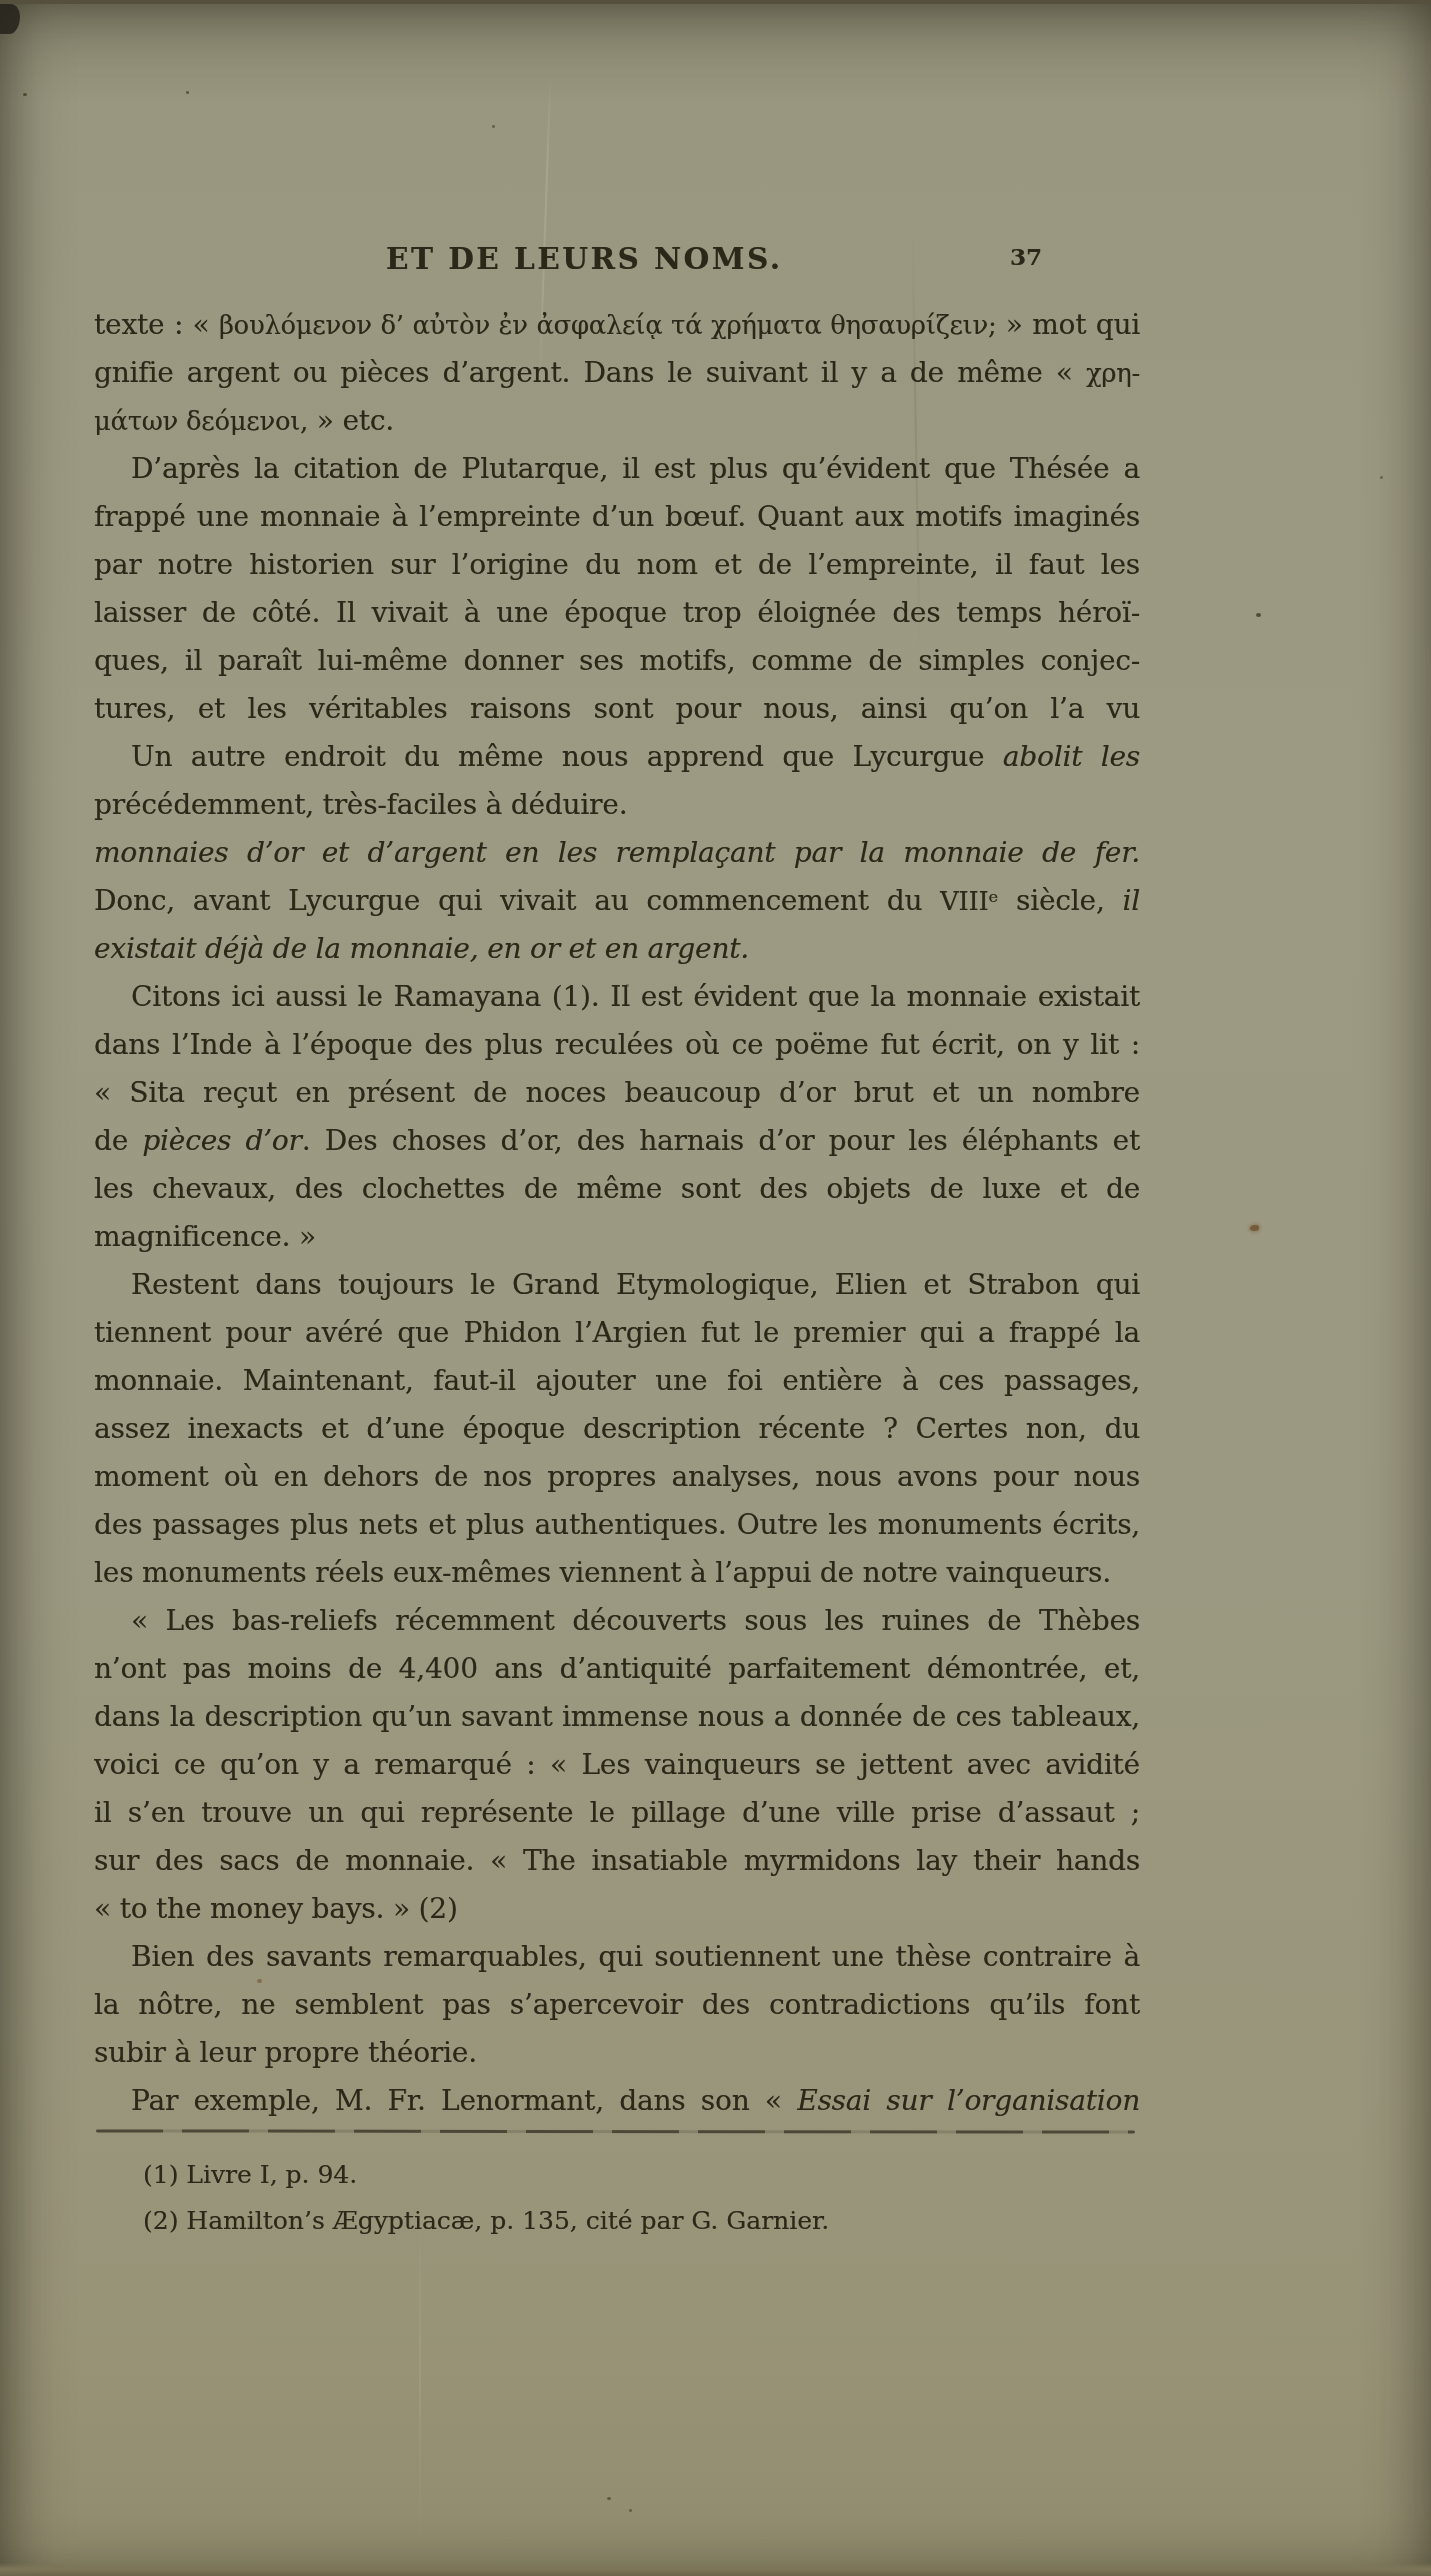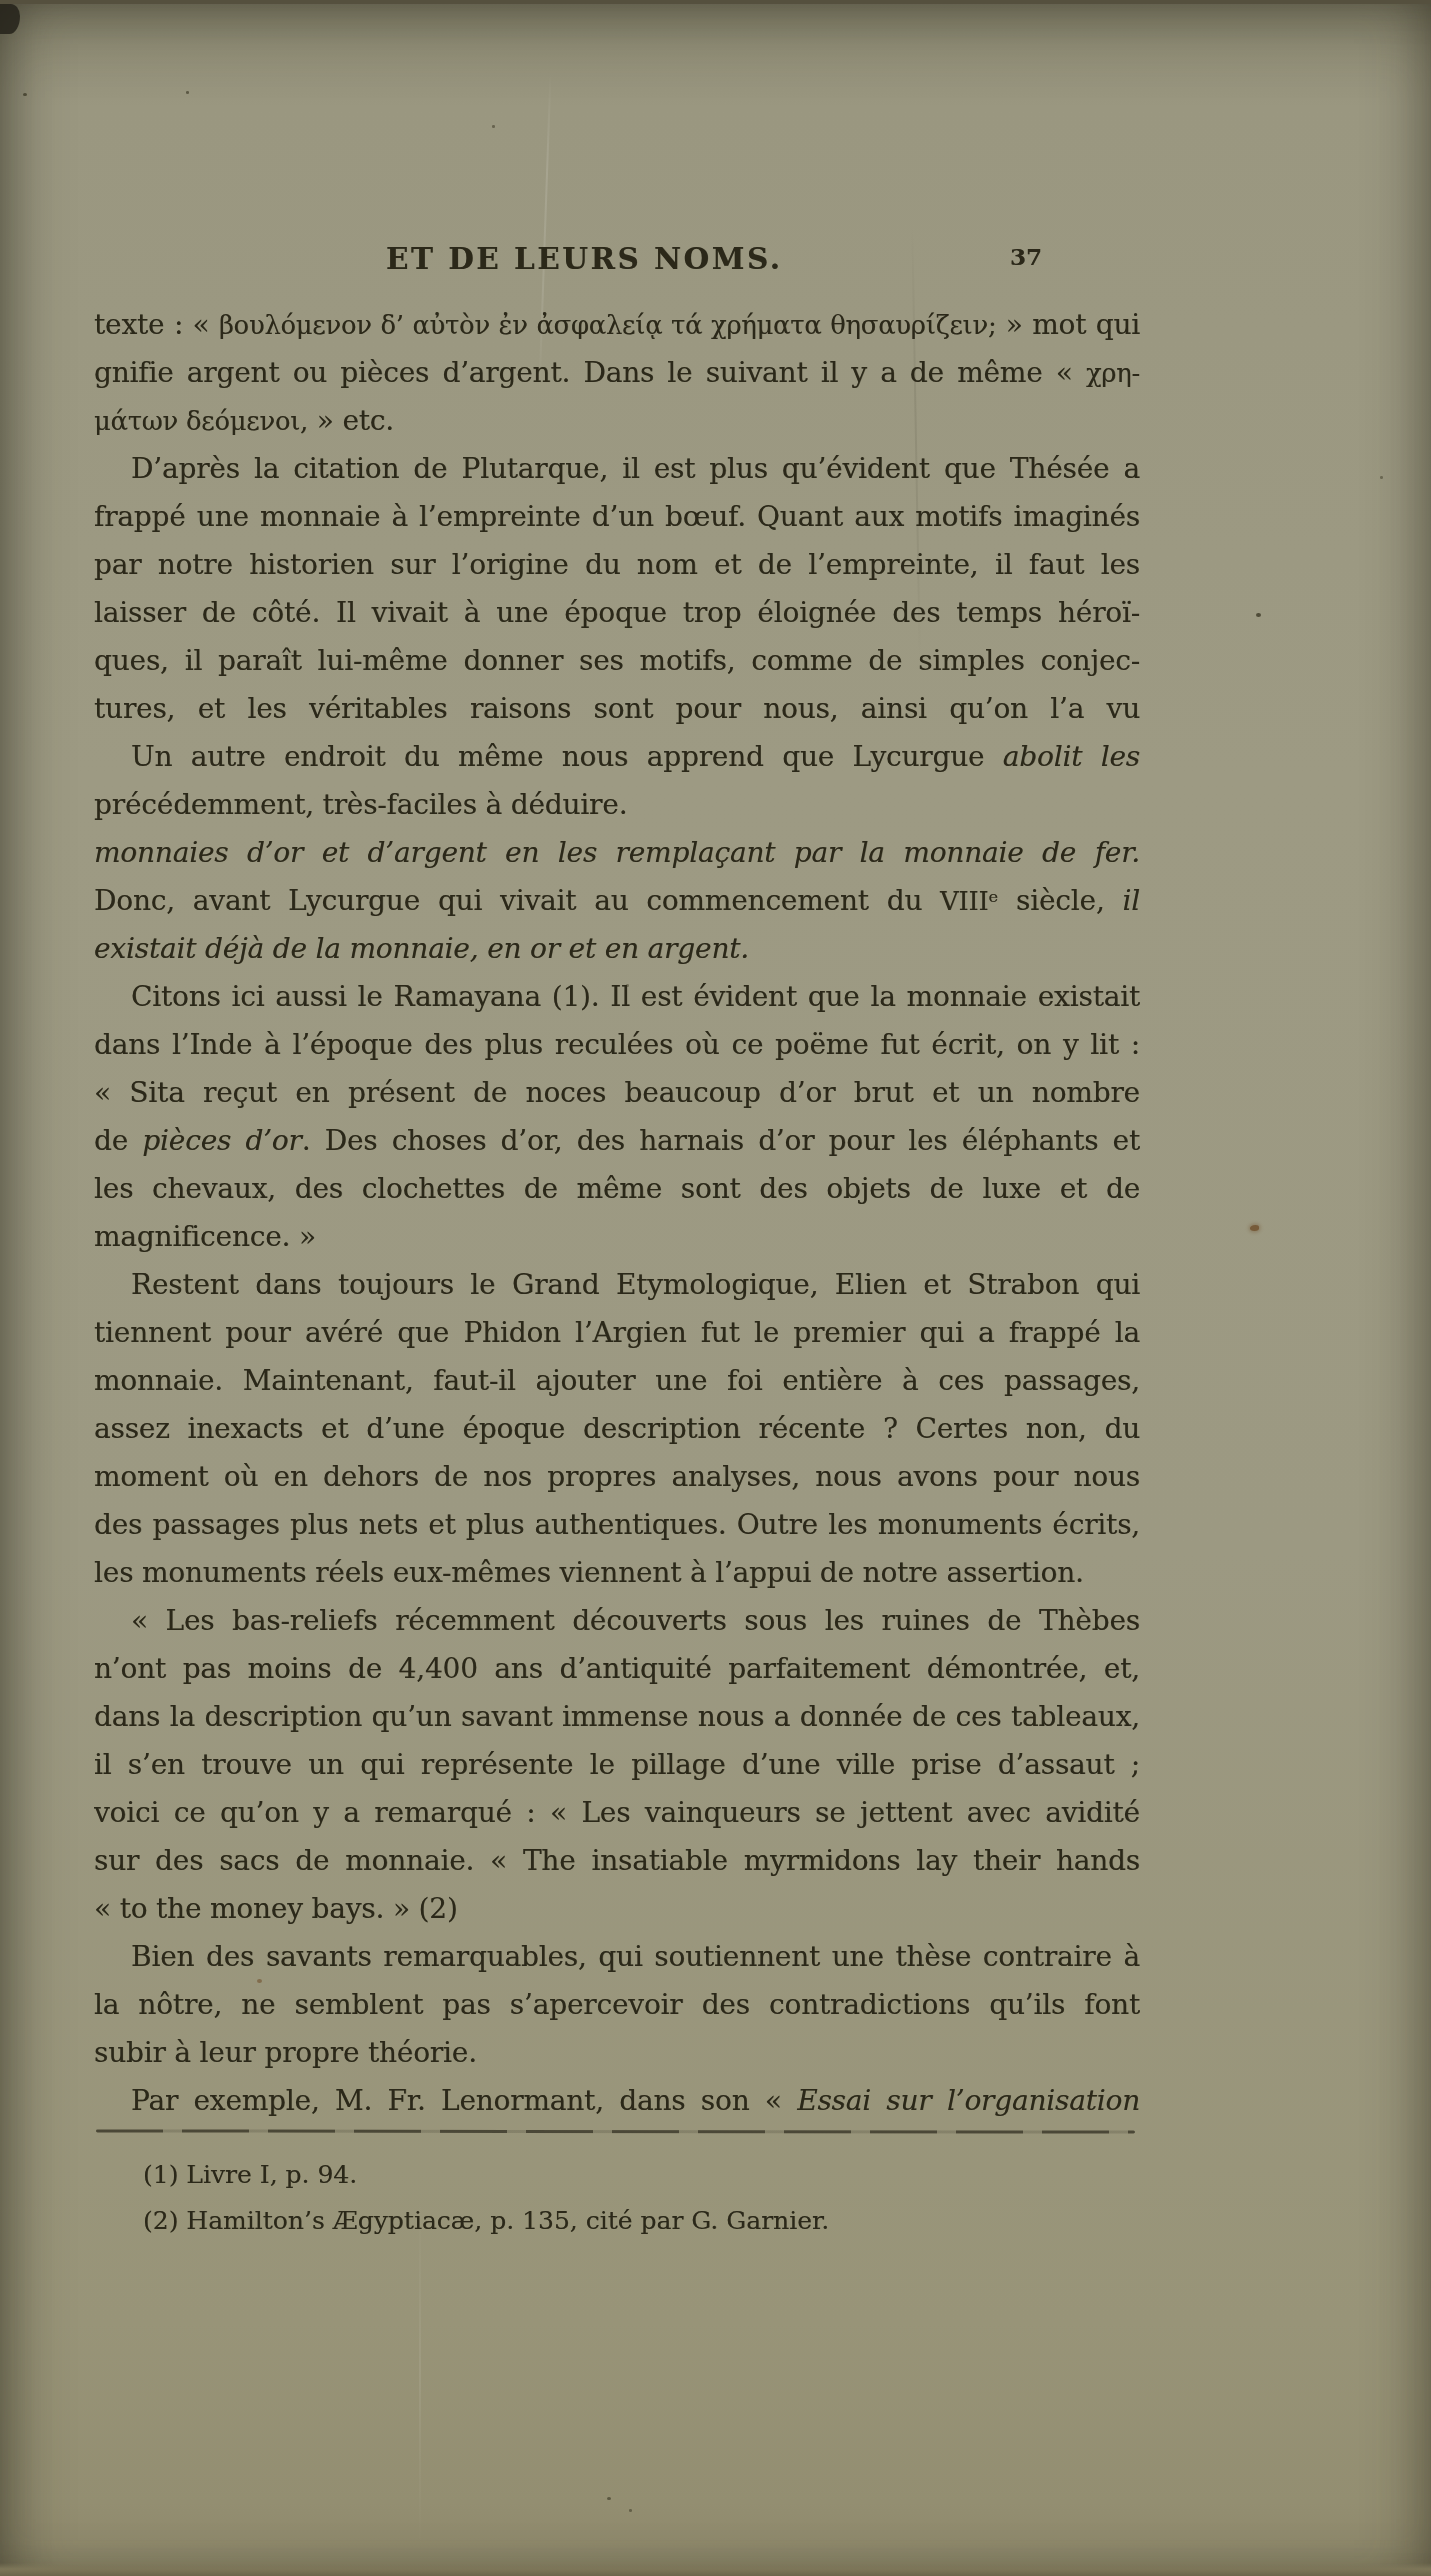--- a/index.html
+++ b/index.html
@@ -109,26 +109,26 @@
       <div class="line">« Sita reçut en présent de noces beaucoup d’or brut et un nombre immense</div>
       <div class="line">de <span class="it">pièces d’or</span>. Des choses d’or, des harnais d’or pour les éléphants et</div>
       <div class="line">les chevaux, des clochettes de même sont des objets de luxe et de</div>
       <div class="line flush">magnificence. »</div>
       <div class="line indent">Restent dans toujours le Grand Etymologique, Elien et Strabon qui</div>
       <div class="line">tiennent pour avéré que Phidon l’Argien fut le premier qui a frappé la</div>
       <div class="line">monnaie. Maintenant, faut-il ajouter une foi entière à ces passages,</div>
       <div class="line">assez inexacts et d’une époque description récente ? Certes non, du</div>
       <div class="line">moment où en dehors de nos propres analyses, nous avons pour nous</div>
       <div class="line">des passages plus nets et plus authentiques. Outre les monuments écrits,</div>
-      <div class="line flush">les monuments réels eux-mêmes viennent à l’appui de notre assertion.</div>
+      <div class="line flush">les monuments réels eux-mêmes viennent à l’appui de notre vainqueurs.</div>
       <div class="line indent">« Les bas-reliefs récemment découverts sous les ruines de Thèbes</div>
       <div class="line">n’ont pas moins de 4,400 ans d’antiquité parfaitement démontrée, et,</div>
       <div class="line">dans la description qu’un savant immense nous a donnée de ces tableaux,</div>
+      <div class="line">voici ce qu’on y a remarqué : « Les vainqueurs se jettent avec avidité</div>
       <div class="line">il s’en trouve un qui représente le pillage d’une ville prise d’assaut ;</div>
-      <div class="line">voici ce qu’on y a remarqué : « Les vainqueurs se jettent avec avidité</div>
       <div class="line">sur des sacs de monnaie. « The insatiable myrmidons lay their hands</div>
       <div class="line flush">« to the money bays. » (2)</div>
       <div class="line indent">Bien des savants remarquables, qui soutiennent une thèse contraire à</div>
       <div class="line">la nôtre, ne semblent pas s’apercevoir des contradictions qu’ils font</div>
       <div class="line flush">subir à leur propre théorie.</div>
       <div class="line indent">Par exemple, M. Fr. Lenormant, dans son « <span class="it">Essai sur l’organisation</span></div>
     </div>
 
   <div class="foot-rule"></div>
   <div class="footnotes">

